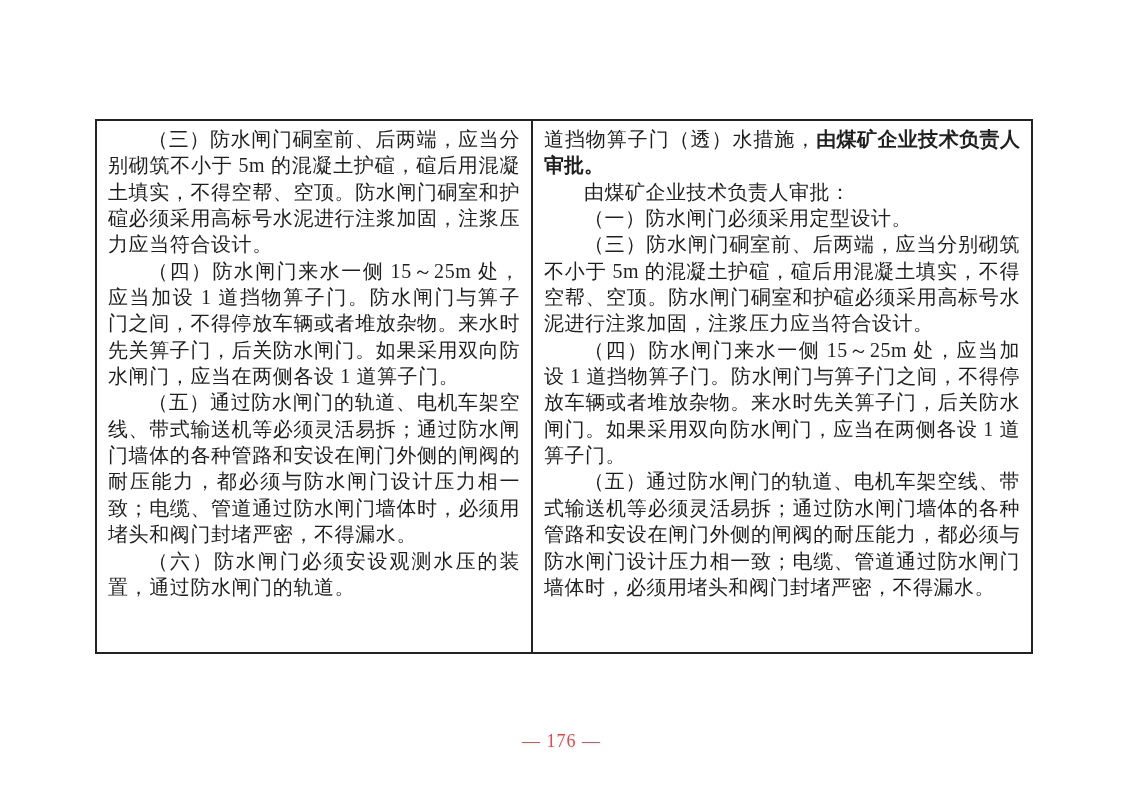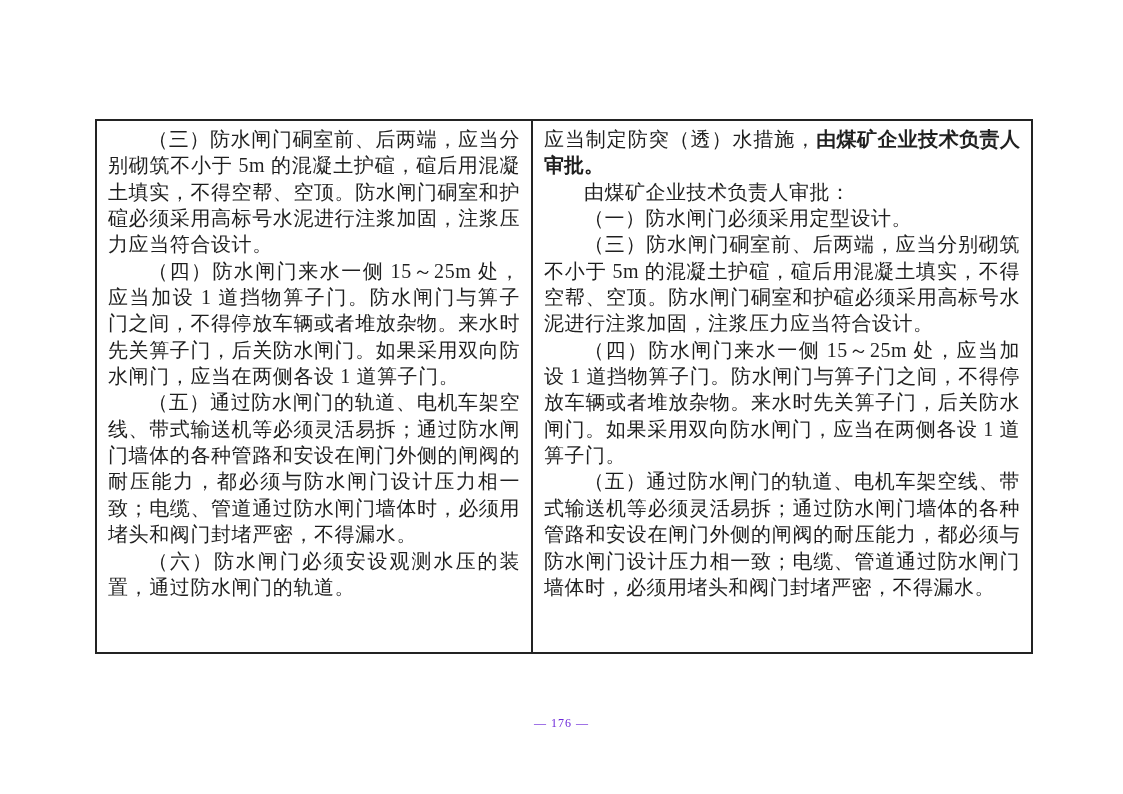--- a/index.html
+++ b/index.html
@@ -56,43 +56,43 @@
     text-indent: 0;
   }
   .bold-seg {
     font-family: "Liberation Sans", sans-serif;
     font-weight: 700;
     letter-spacing: 0px;
   }
   .page-footer {
     position: absolute;
     left: 0;
-    top: 716px;
+    top: 731px;
     width: 100%;
     text-align: center;
-    font-size: 12px;
+    font-size: 18px;
     letter-spacing: 1px;
-    color: #6d28d9;
+    color: #ef4444;
   }
 </style>
 </head>
 <body>
 
 <div class="doc-table">
 
   <div class="doc-col doc-col-left">
     <p class="para">（三）防水闸门硐室前、后两端，应当分别砌筑不小于 5m 的混凝土护碹，碹后用混凝土填实，不得空帮、空顶。防水闸门硐室和护碹必须采用高标号水泥进行注浆加固，注浆压力应当符合设计。</p>
     <p class="para">（四）防水闸门来水一侧 15～25m 处，应当加设 1 道挡物箅子门。防水闸门与箅子门之间，不得停放车辆或者堆放杂物。来水时先关箅子门，后关防水闸门。如果采用双向防水闸门，应当在两侧各设 1 道箅子门。</p>
     <p class="para">（五）通过防水闸门的轨道、电机车架空线、带式输送机等必须灵活易拆；通过防水闸门墙体的各种管路和安设在闸门外侧的闸阀的耐压能力，都必须与防水闸门设计压力相一致；电缆、管道通过防水闸门墙体时，必须用堵头和阀门封堵严密，不得漏水。</p>
     <p class="para">（六）防水闸门必须安设观测水压的装置，通过防水闸门的轨道。</p>
   </div>
 
   <div class="doc-col doc-col-right">
     <p class="para continuation">
-      <span>应当制定防突（透）水措施，</span><span class="bold-seg">由煤矿企业技术负责人审批。</span>
+      <span>道挡物箅子门（透）水措施，</span><span class="bold-seg">由煤矿企业技术负责人审批。</span>
     </p>
     <p class="para">由煤矿企业技术负责人审批：</p>
     <p class="para">（一）防水闸门必须采用定型设计。</p>
     <p class="para">（三）防水闸门硐室前、后两端，应当分别砌筑不小于 5m 的混凝土护碹，碹后用混凝土填实，不得空帮、空顶。防水闸门硐室和护碹必须采用高标号水泥进行注浆加固，注浆压力应当符合设计。</p>
     <p class="para">（四）防水闸门来水一侧 15～25m 处，应当加设 1 道挡物箅子门。防水闸门与箅子门之间，不得停放车辆或者堆放杂物。来水时先关箅子门，后关防水闸门。如果采用双向防水闸门，应当在两侧各设 1 道箅子门。</p>
     <p class="para">（五）通过防水闸门的轨道、电机车架空线、带式输送机等必须灵活易拆；通过防水闸门墙体的各种管路和安设在闸门外侧的闸阀的耐压能力，都必须与防水闸门设计压力相一致；电缆、管道通过防水闸门墙体时，必须用堵头和阀门封堵严密，不得漏水。</p>
 
   </div>
 
 </div>

